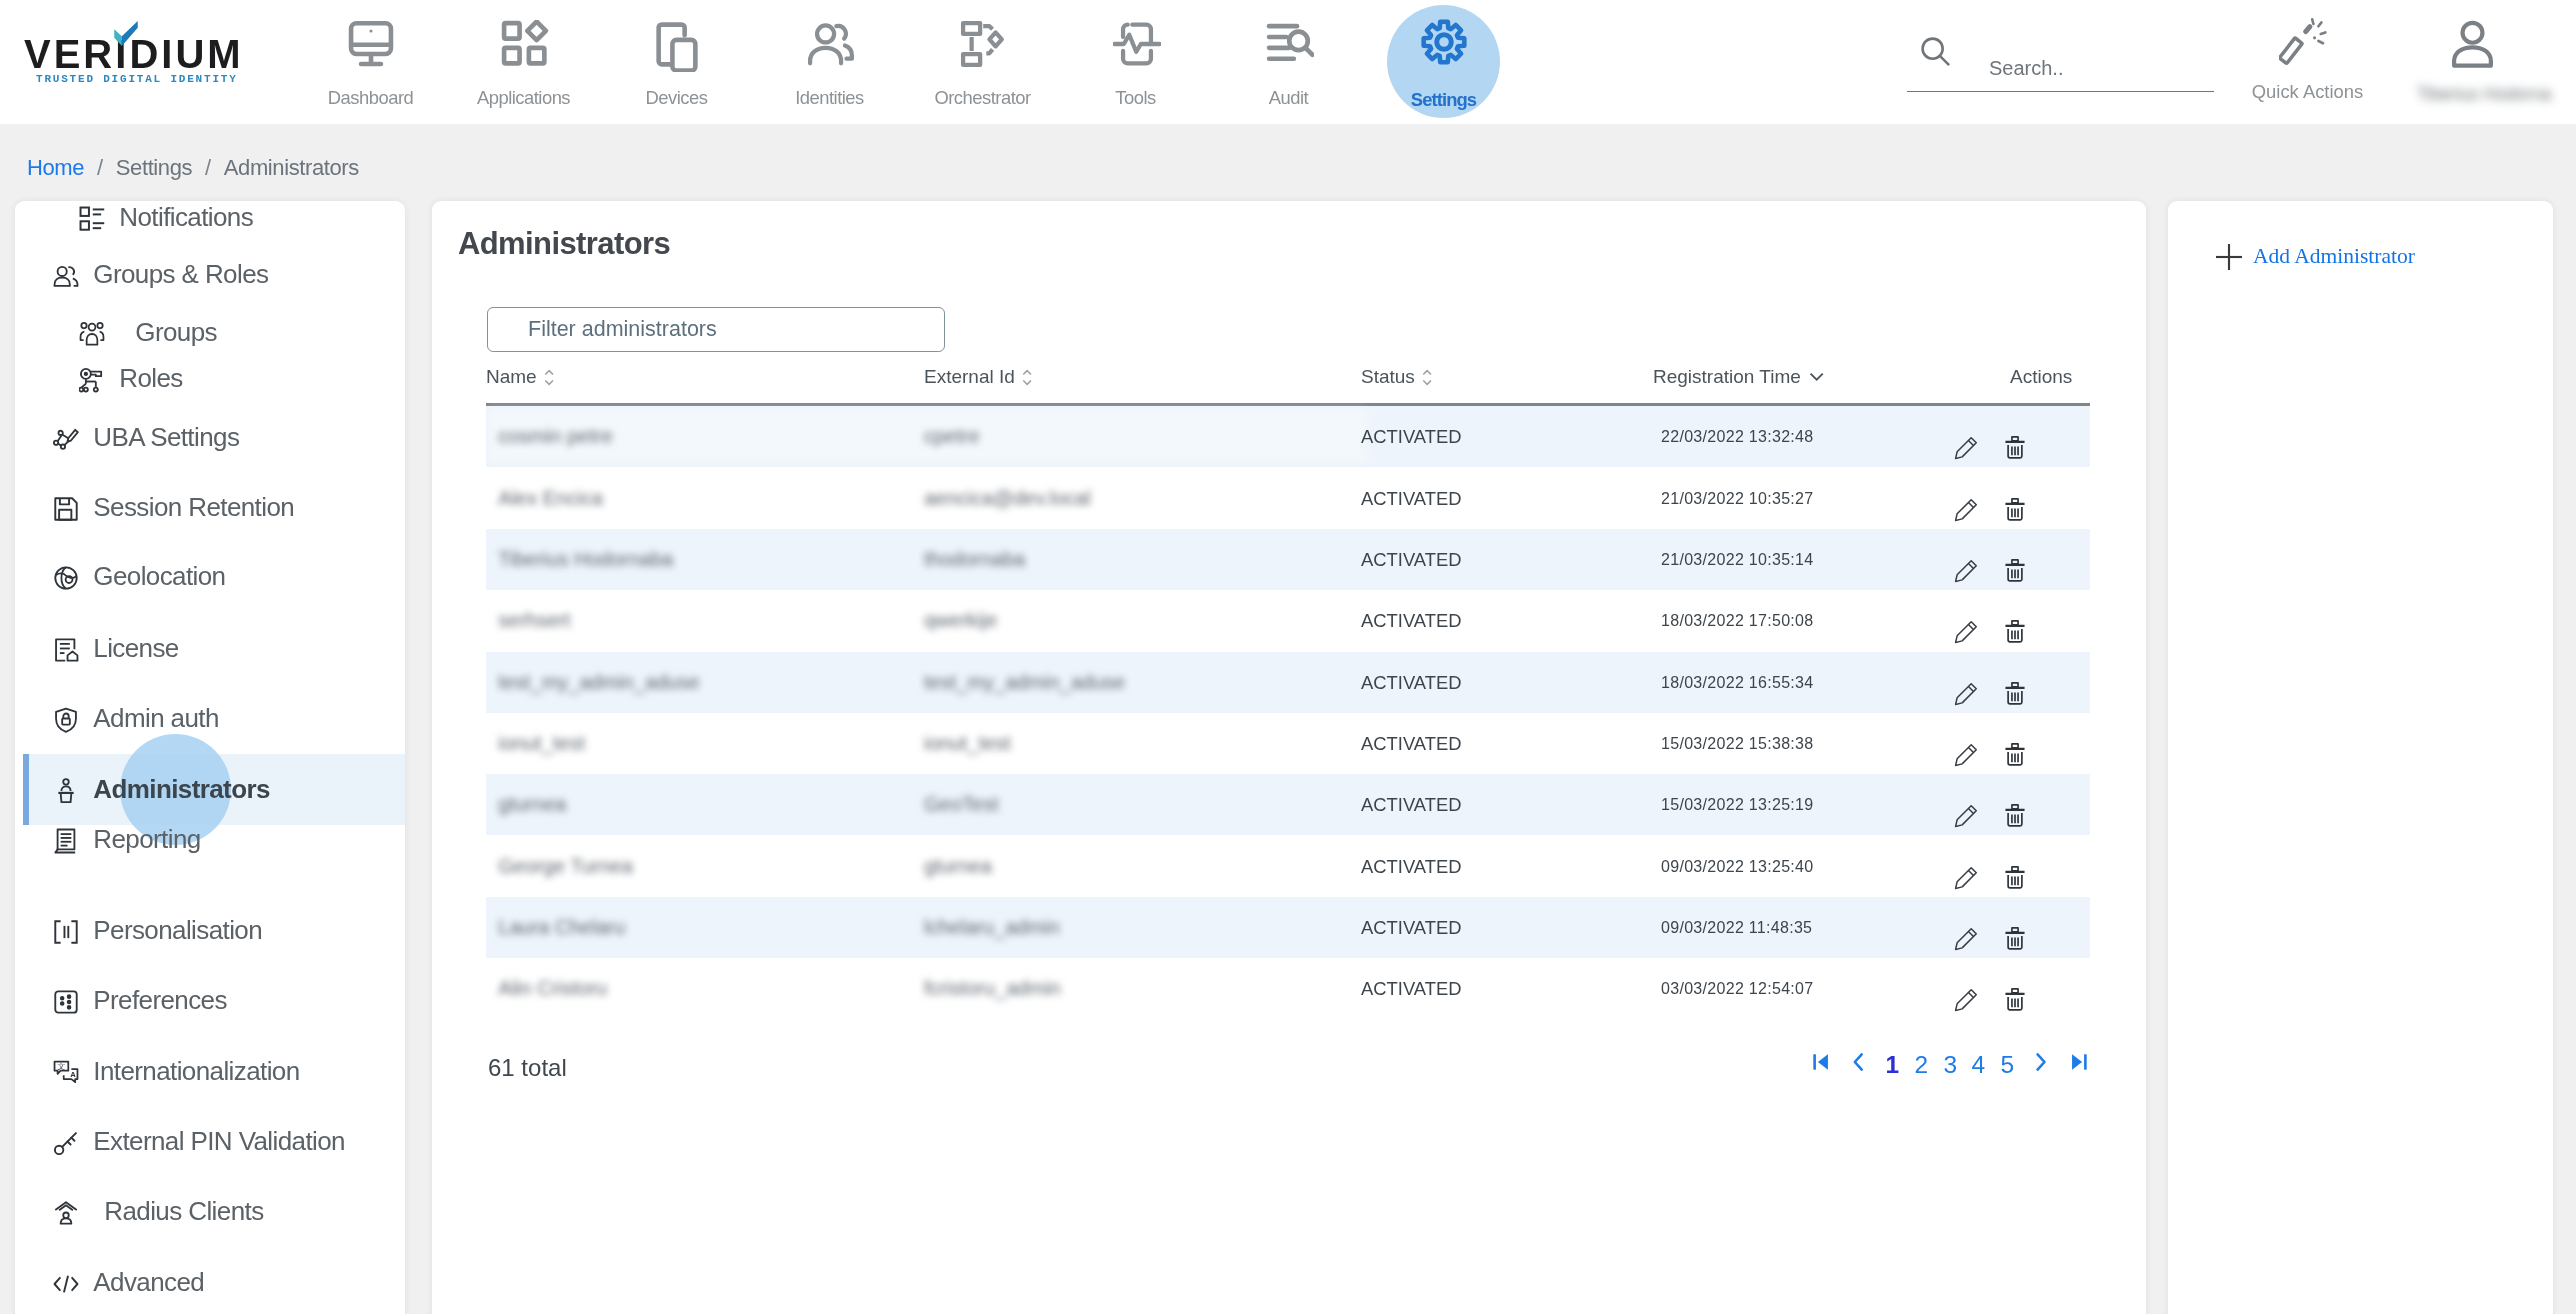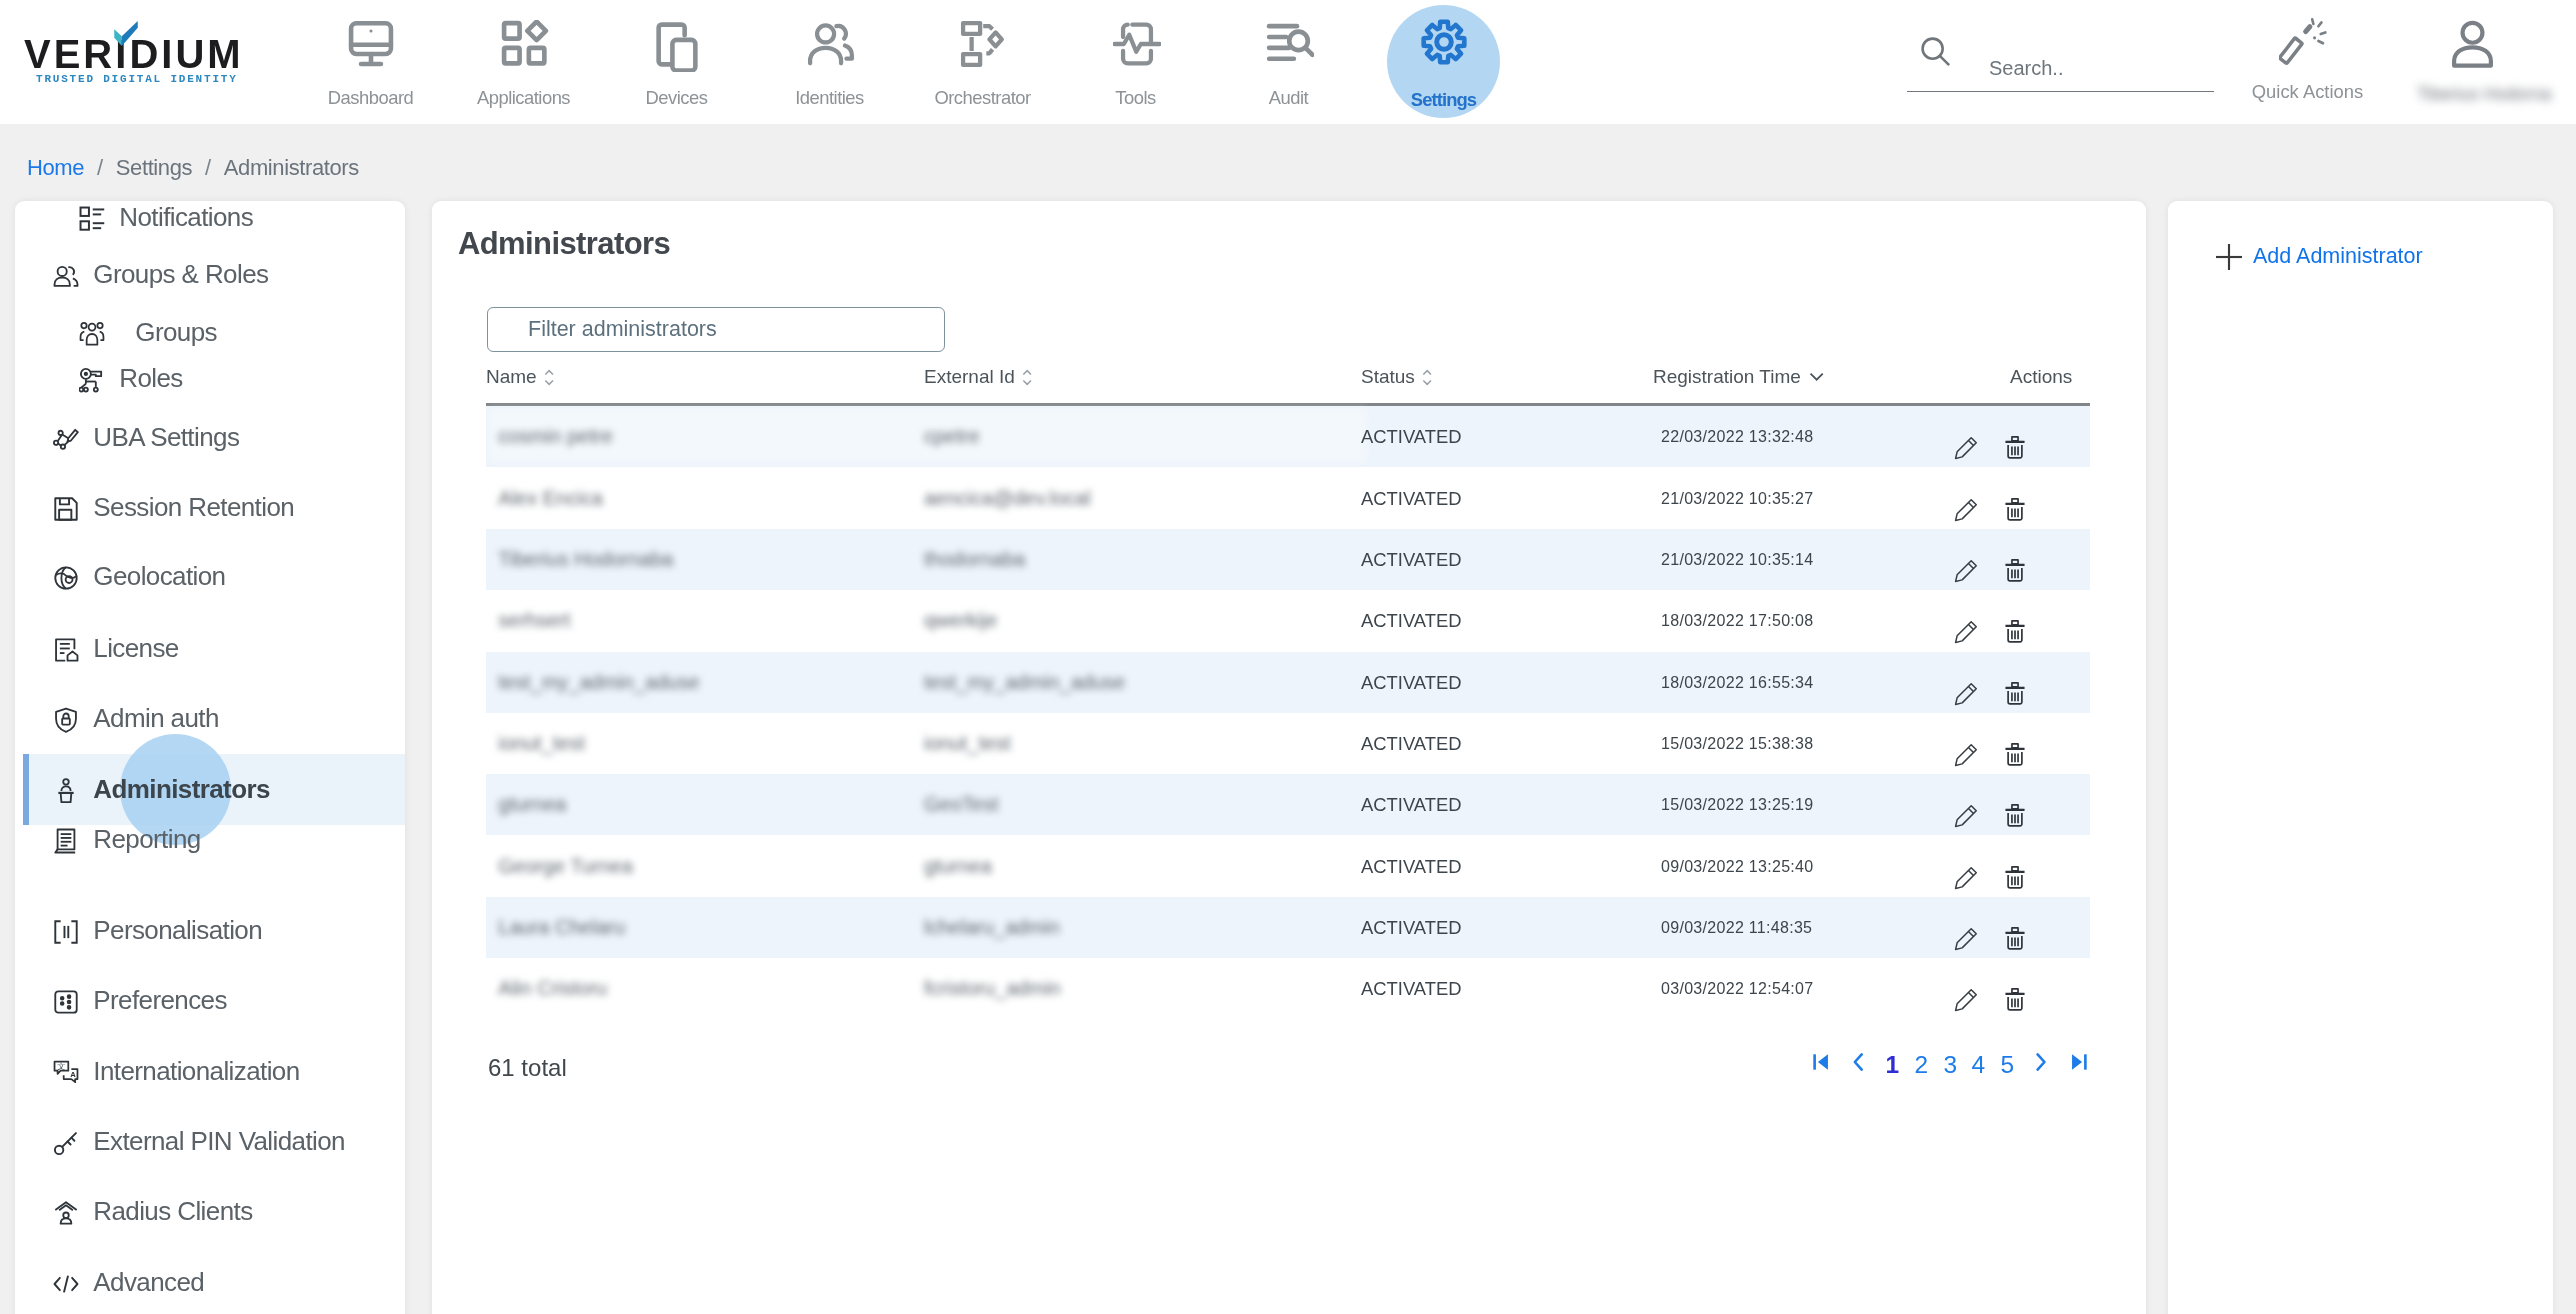--- a/index.html
+++ b/index.html
@@ -50,21 +50,21 @@
   .c-eid  { left:438px; filter:blur(3.8px); color:#5d656e; font-size:20px; }
   .c-st   { left:875px; }
   .c-tm   { left:1175px; font-size:16px; letter-spacing:0.3px; }
   .c-act1 { left:1467px; top:17.6px; }
   .c-act2 { left:1516px; top:17.6px; }
   #totals { position:absolute; left:56px; top:853px; font-size:24px; color:#40474d; }
   #pager { position:absolute; left:1376px; top:847px; height:34px; }
   .pg { position:absolute; top:0; height:34px; line-height:34px; font-size:24.5px; color:#1e7ce8; text-align:center; }
   .pg.cur { color:#2d2ed3; font-weight:bold; }
   #addadm { position:absolute; left:48px; top:41px; height:34px; }
-  #addadm .txt { position:absolute; left:37px; top:2.3px; font-size:21.5px; color:#1173e8; white-space:nowrap; }
+  #addadm .txt { position:absolute; left:37px; top:2.3px; font-size:21.5px; color:#1173e8; white-space:nowrap;font-family:Liberation Serif, serif; }
 </style>
 </head>
 <body>
 
 <div id="nav">
   <div id="logoword">VER<span style="position:relative;">I<svg width="24" height="25" viewBox="0 0 31 33" style="position:absolute; left:-1.5px; top:-10.7px;">
           <polygon points="0,11 10,20 10,33 0,22" fill="#3eb5c4"></polygon>
           <polygon points="10,20 31,0 31,9 10,33" fill="#1e7ab8"></polygon>
         </svg></span>DIUM</div>
   <div id="tagline">TRUSTED DIGITAL IDENTITY</div>
@@ -325,21 +325,21 @@
       </svg>
       <span style="position:absolute; left:78px; top:0; line-height:31px;">External PIN Validation</span>
     </div>
   <div class="sitem" style="left:0; top:995px; height:31px; width:390px;">
       <svg style="position:absolute; left:38px; top:3.8px;" width="26" height="26" viewBox="0 0 34 34" fill="none" stroke="#2e343a" stroke-width="2.4" stroke-linejoin="round">
 <path d="M3,13 L17,3 l14,10"></path>
         <path d="M8,13.5 l9,-6.5 9,6.5"></path>
 <circle cx="17" cy="20" r="3.6"></circle>
         <path d="M10,31 c0,-4.5 3,-7 7,-7 s7,2.5 7,7 z"></path>
       </svg>
-      <span style="position:absolute; left:78px; top:0; line-height:31px;">Radius Clients</span>
+      <span style="position:absolute; left:89px; top:0; line-height:31px;">Radius Clients</span>
     </div>
   <div class="sitem" style="left:0; top:1066px; height:31px; width:390px;padding-left:28px;">
       <svg style="position:absolute; left:38px; top:3.8px;" width="26" height="26" viewBox="0 0 34 34" fill="none" stroke="#2e343a" stroke-width="2.5" stroke-linecap="round" stroke-linejoin="round">
 <path d="M9,9 L2,17 l7,8"></path>
         <path d="M25,9 l7,8 -7,8"></path>
         <line x1="19.5" y1="7" x2="14.5" y2="27"></line>
       </svg>
       <span style="position:absolute; left:78px; top:0; line-height:31px;">Advanced</span>
     </div>
 </div>

